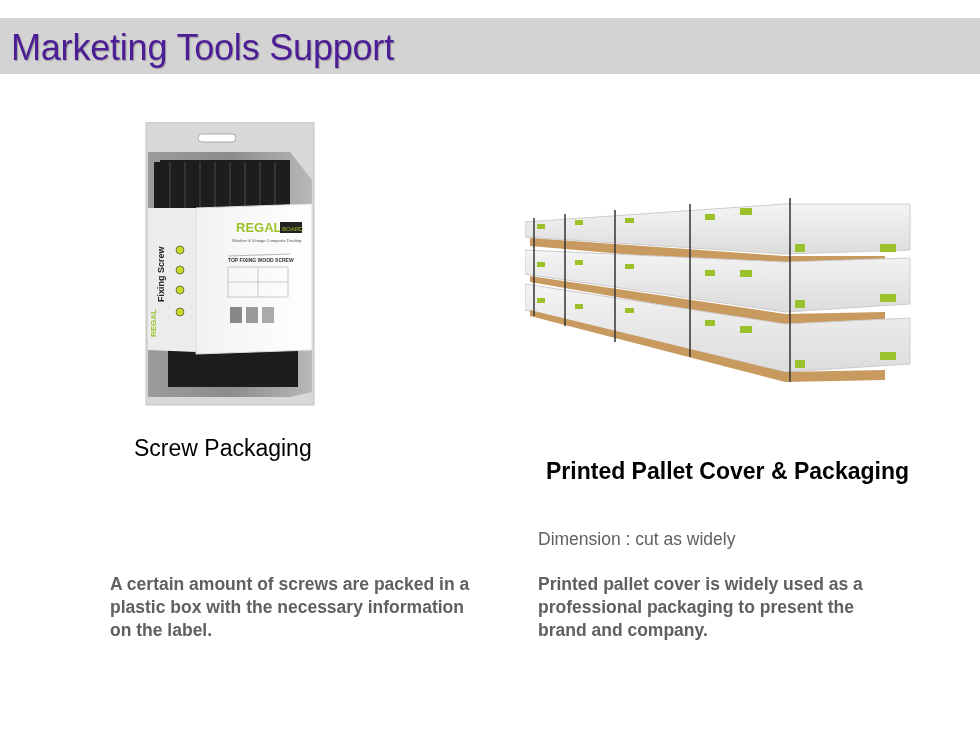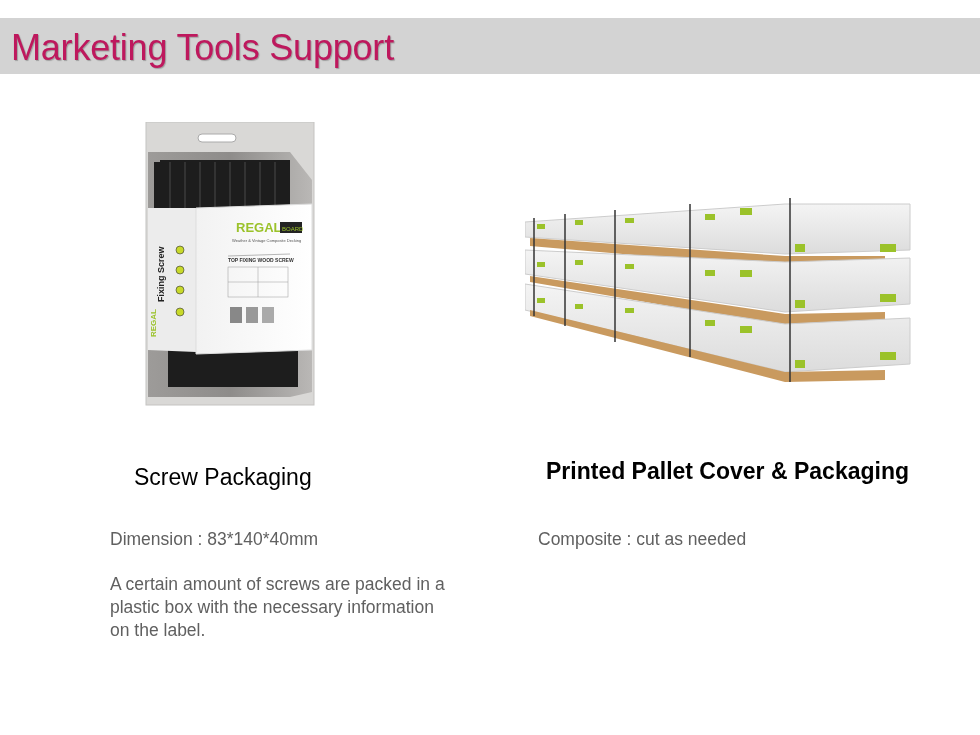--- a/index.html
+++ b/index.html
@@ -9,32 +9,32 @@
       overflow: hidden;
       font-family: "Liberation Sans", "DejaVu Sans", sans-serif;
     }
     .page { position: relative; width: 980px; height: 735px; }
     .header-band {
       position: absolute; left: 0; top: 18px; width: 980px; height: 56px;
       background: #d3d3d3;
     }
     .page-title {
       position: absolute; left: 11px; top: 27px;
-      font-size: 36px; color: #be185d;
+      font-size: 36px; color: #4c1d95;
       text-shadow: 1px 1px 1px rgba(0,0,0,0.25);
       letter-spacing: -0.2px;
       white-space: nowrap;
     }
     .product-title {
       position: absolute; font-size: 23px; color: #000; white-space: nowrap;
     }
     .dimension, .desc {
       position: absolute; font-size: 17.5px; color: #606060; line-height: 23px;
     }
-    .desc { white-space: pre-line; }
+    .desc { white-space: pre-line; font-weight: bold; }
 
     
     .screw-box {
       position: absolute; left: 140px; top: 122px; width: 178px; height: 285px;
     }
     
     .pallet {
       position: absolute; left: 525px; top: 192px; width: 392px; height: 190px;
     }
   </style>
@@ -159,21 +159,23 @@
           <rect x="50" y="112" width="8" height="5"></rect>
         <rect x="100" y="116" width="9" height="5"></rect>
           <rect x="180" y="128" width="10" height="6"></rect>
         <rect x="215" y="134" width="12" height="7"></rect>
           <rect x="355" y="160" width="16" height="8"></rect>
         <rect x="270" y="168" width="10" height="8"></rect>
       </g>
     </svg>
   </div>
 
-  <div class="product-title" style="left:134px; top:464px;">Screw Packaging</div>
-  <div class="dimension" style="left:110px; top:528px;">Dimension : 83*140*40mm</div>
+  <div class="product-title" style="left:134px; top:435px;">Screw Packaging</div>
   <div class="desc" style="left:110px; top:573px; width:400px;">A certain amount of screws are packed in a
 plastic box with the necessary information
 on the label.</div>
 
   <div class="product-title" style="left:546px; top:458px;font-weight:bold;">Printed Pallet Cover &amp; Packaging</div>
-  <div class="dimension" style="left:538px; top:528px;">Composite : cut as needed</div>
+  <div class="dimension" style="left:538px; top:528px;">Dimension : cut as widely</div>
+  <div class="desc" style="left:538px; top:573px; width:400px;">Printed pallet cover is widely used as a
+professional packaging to present the
+brand and company.</div>
 </div>
 
 </body></html>

